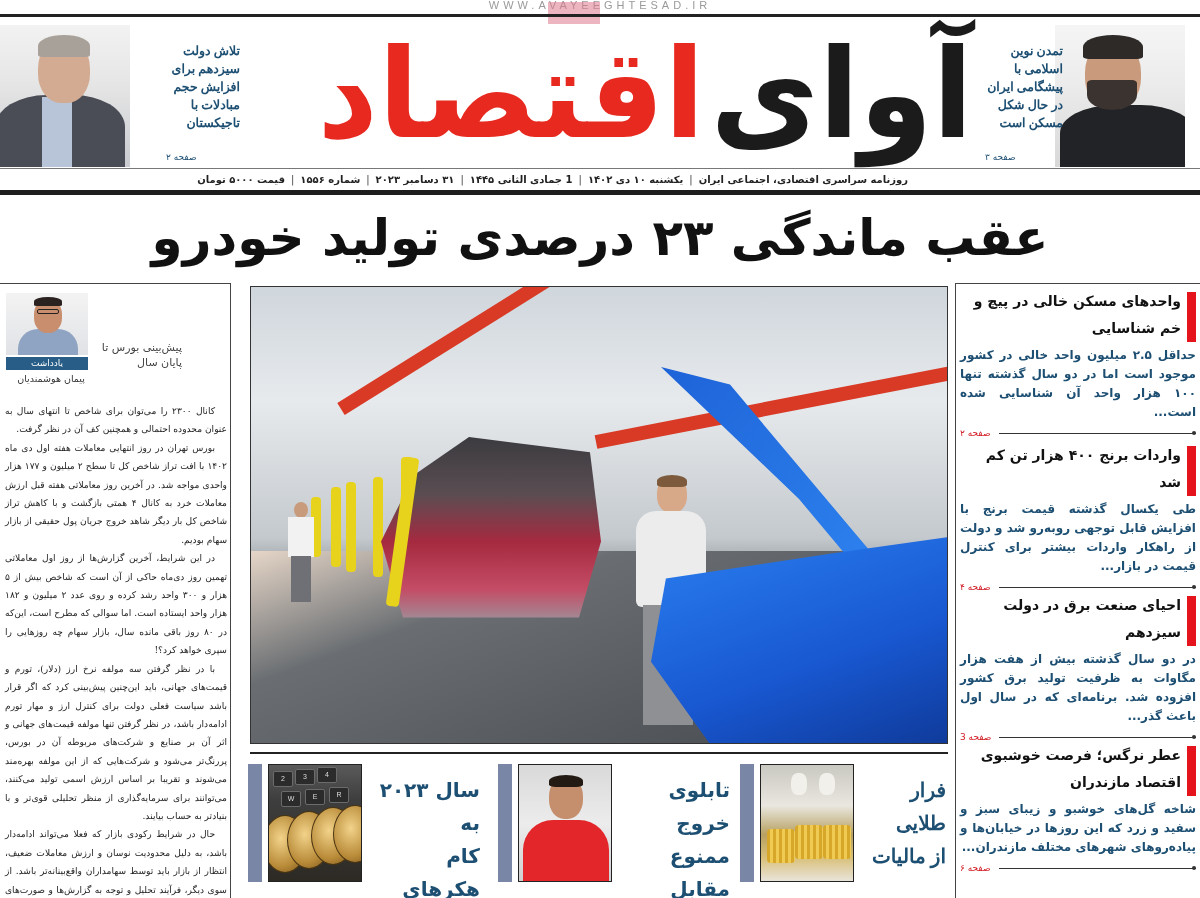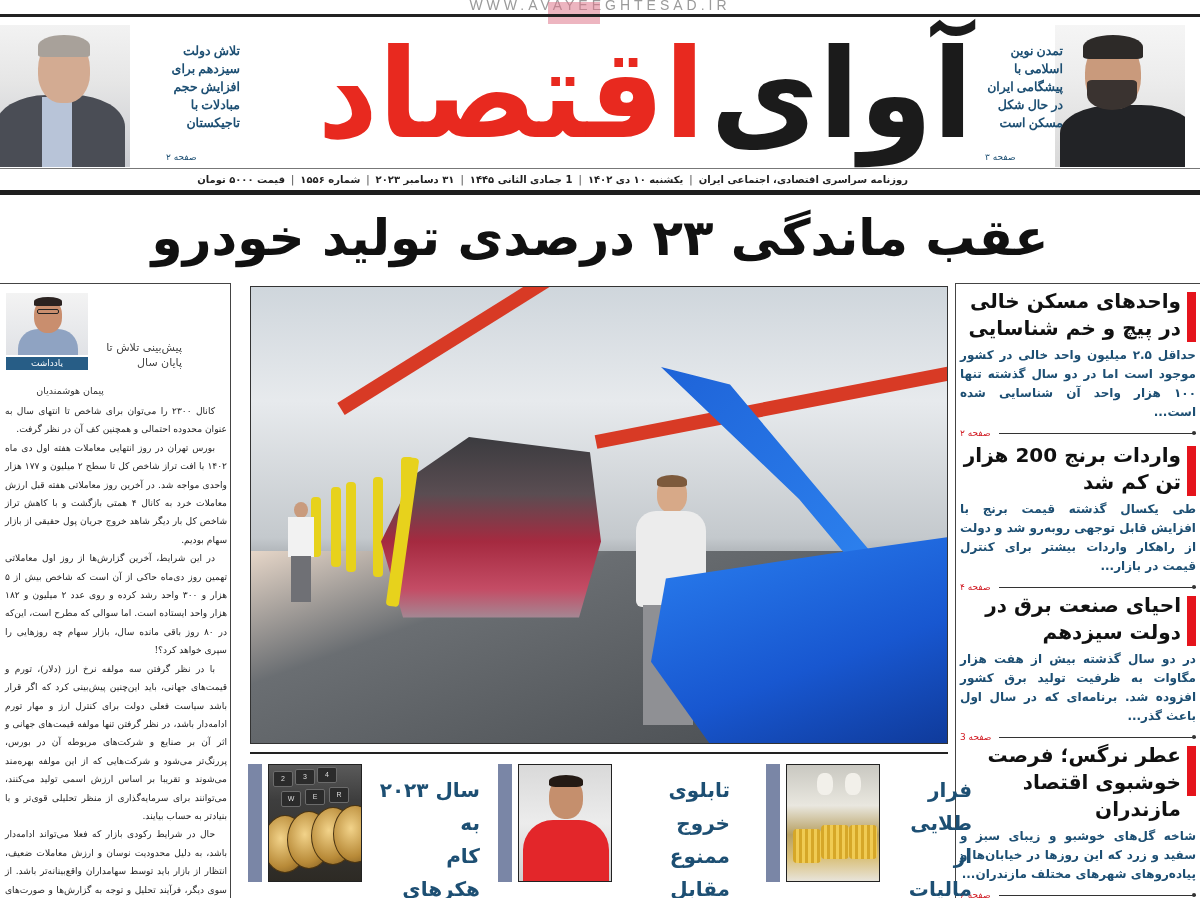--- a/index.html
+++ b/index.html
@@ -2,21 +2,21 @@
 <html><head>
 <meta charset="utf-8">
 <style>
   * { box-sizing: border-box; margin: 0; padding: 0; }
   html, body { width: 1200px; height: 898px; overflow: hidden; background: #fff; }
   body { position: relative; font-family: "DejaVu Sans", sans-serif; color: #1a1a1a; }
   .abs { position: absolute; }
   .rtl { direction: rtl; text-align: right; }
 
   
-  .site-url { left: 450px; top: 0; width: 300px; height: 12px; text-align: center; font-family: "Liberation Sans", sans-serif; font-size: 14px; letter-spacing: 4px; color: #9a9a9a; line-height: 10px; }
+  .site-url { left: 450px; top: 0; width: 300px; height: 12px; text-align: center; font-family: "Liberation Sans", sans-serif; font-size: 11px; letter-spacing: 4px; color: #9a9a9a; line-height: 10px; }
   .watermark { left: 548px; top: 2px; width: 52px; height: 22px; background: rgba(222,120,140,0.55); }
   .top-rule { left: 0; top: 14px; width: 1200px; height: 3px; background: #222; }
 
   
   .masthead { left: 238px; top: 30px; width: 735px; height: 120px; display: flex; direction: rtl; align-items: flex-end; }
   .mast-black { font-family: "DejaVu Sans", sans-serif; font-weight: bold; font-size: 118px; line-height: 112px; color: #1b1b1b; letter-spacing: -4px; transform: scaleY(1.05); }
   .mast-red { font-family: "DejaVu Sans", sans-serif; font-weight: bold; font-size: 118px; line-height: 112px; color: #e8291f; letter-spacing: -4px; transform: scaleY(1.05); margin-right: 6px; }
 
   .side-photo { top: 25px; width: 130px; height: 142px; overflow: hidden; }
   .side-photo.left { left: 0; background: linear-gradient(180deg,#f2f2f2 0%,#e6e6e6 40%,#c9cbd0 100%); }
@@ -36,21 +36,21 @@
   .dateline .sep { color: #444; font-weight: normal; }
   .thick-rule { left: 0; top: 190px; width: 1200px; height: 5px; background: #1e1e1e; }
 
   
   .main-headline { left: 140px; top: 200px; width: 920px; height: 76px; text-align: center; direction: rtl; font-family: "DejaVu Sans", sans-serif; font-weight: bold; font-size: 50px; line-height: 76px; color: #111; letter-spacing: -1px; }
 
   
   .opinion { left: 0; top: 283px; width: 231px; height: 615px; border-right: 1px solid #444; border-top: 1px solid #444; }
   .op-photo { left: 6px; top: 293px; width: 82px; height: 62px; background: linear-gradient(180deg,#f3f3f3,#e0e2e6); overflow: hidden; }
   .op-tag { left: 6px; top: 357px; width: 82px; height: 13px; background: #275d86; color: #fff; font-size: 9px; text-align: center; line-height: 13px; }
-  .op-author { left: 22px; top: 373px; width: 82px; font-size: 9.5px; text-align: right; color: #333; margin-top: 12px; }
+  .op-author { left: 10px; top: 373px; width: 82px; font-size: 9.5px; text-align: center; color: #333; }
   .op-title { left: 92px; top: 340px; width: 90px; font-size: 11px; line-height: 15px; color: #444; direction: rtl; text-align: right; }
   .op-text { left: 5px; top: 402px; width: 222px; font-family: "DejaVu Serif", serif; font-size: 9.1px; line-height: 18.4px; color: #222; direction: rtl; text-align: justify; text-align-last: right; }
   .op-text p { text-indent: 12px; }
 
   
   .main-photo { left: 250px; top: 286px; width: 698px; height: 458px; border: 1px solid #333; overflow: hidden; background: linear-gradient(180deg,#cfd6dc 0%,#e7eaed 25%,#c4c9cd 55%,#4d5257 75%,#3e4247 100%); }
   .photo-floor { position: absolute; left: 0; bottom: 0; width: 100%; height: 42%; background: linear-gradient(160deg,#e6d6c8 0%,#6a6e72 30%,#45494d 100%); }
   .red-beam { position: absolute; background: #d83a25; height: 14px; transform-origin: left center; }
   .yellow-arm { position: absolute; width: 10px; background: #e7d21c; border-radius: 4px; }
   .car-red { position: absolute; left: 130px; top: 150px; width: 220px; height: 190px; background: linear-gradient(180deg,#3b3b3f 0%,#5a4d52 30%,#a52a40 55%,#c44c65 80%,#9a9aa2 100%); clip-path: polygon(40% 0,95% 8%,100% 55%,90% 95%,10% 95%,0 55%,15% 20%); }
@@ -63,21 +63,21 @@
   .worker .w-pants { position: absolute; left: 12px; top: 128px; width: 50px; height: 120px; background: #8f9094; }
   .worker2 { position: absolute; left: 35px; top: 215px; width: 30px; height: 100px; }
   .worker2 .h { position: absolute; left: 8px; top: 0; width: 14px; height: 16px; background: #c99b7d; border-radius: 50%; }
   .worker2 .s { position: absolute; left: 2px; top: 15px; width: 26px; height: 40px; background: #f2f2f2; }
   .worker2 .p { position: absolute; left: 5px; top: 54px; width: 20px; height: 46px; background: #6f7075; }
 
   
   .right-col { left: 955px; top: 283px; width: 245px; height: 615px; border-left: 1px solid #444; border-top: 1px solid #444; }
   .story { position: absolute; left: 960px; width: 236px; direction: rtl; }
   .story-bar { position: absolute; right: 0; top: 4px; width: 9px; background: #e5141c; }
-  .story-title { padding-right: 15px; font-weight: bold; font-size: 20px; line-height: 27px; color: #111; text-align: right; letter-spacing: -0.5px; }
+  .story-title { padding-right: 15px; font-weight: bold; font-size: 14px; line-height: 27px; color: #111; text-align: right; letter-spacing: -0.5px; }
   .story-text { margin-top: 4px; font-size: 12px; line-height: 19px; color: #1d4f73; text-align: justify; text-align-last: right; font-weight: bold; }
   .story-foot { display: flex; direction: ltr; align-items: center; margin-top: 6px; gap: 8px; }
   .story-foot .page { font-size: 9px; color: #d11a22; white-space: nowrap; }
   .story-foot .line { flex: 1; height: 1px; background: #333; position: relative; }
   .story-foot .line::after { content: ""; position: absolute; right: 0; top: -1.5px; width: 4px; height: 4px; border-radius: 50%; background: #333; }
 
   
   .teasers-rule { left: 250px; top: 752px; width: 698px; height: 2px; background: #222; }
   .teaser { position: absolute; top: 764px; height: 118px; }
   .teaser .bar { position: absolute; left: 0; top: 0; width: 14px; height: 118px; background: #7a86a6; }
@@ -159,21 +159,21 @@
 <div class="abs opinion"></div>
 <div class="abs op-photo">
   <div style="position:absolute;left:12px;top:36px;width:60px;height:30px;background:#8fa3c2;border-radius:20px 20px 0 0;"></div>
   <div style="position:absolute;left:28px;top:6px;width:28px;height:34px;background:#c98e6e;border-radius:45%;"></div>
   <div style="position:absolute;left:28px;top:4px;width:28px;height:9px;background:#2a2220;border-radius:50% 50% 10% 10%;"></div>
   <div style="position:absolute;left:31px;top:16px;width:22px;height:5px;border:1px solid #222;border-radius:2px;"></div>
 </div>
 <div class="abs op-tag">یادداشت</div>
 <div class="abs op-author">پیمان هوشمندیان</div>
 <div class="abs op-title">
-  <div>پیش‌بینی تلاش تا</div>
+  <div>پیش‌بینی بورس تا</div>
   <div>پایان سال</div>
 </div>
 <div class="abs op-text">
   <p>کانال ۲۳۰۰ را می‌توان برای شاخص تا انتهای سال به عنوان محدوده احتمالی و همچنین کف آن در نظر گرفت.</p>
   <p>بورس تهران در روز انتهایی معاملات هفته اول دی ماه ۱۴۰۲ با افت تراز شاخص کل تا سطح ۲ میلیون و ۱۷۷ هزار واحدی مواجه شد. در آخرین روز معاملاتی هفته قبل ارزش معاملات خرد به کانال ۴ همتی بازگشت و با کاهش تراز شاخص کل بار دیگر شاهد خروج جریان پول حقیقی از بازار سهام بودیم.</p>
   <p>در این شرایط، آخرین گزارش‌ها از روز اول معاملاتی تهمین روز دی‌ماه حاکی از آن است که شاخص بیش از ۵ هزار و ۳۰۰ واحد رشد کرده و روی عدد ۲ میلیون و ۱۸۲ هزار واحد ایستاده است. اما سوالی که مطرح است، این‌که در ۸۰ روز باقی مانده سال، بازار سهام چه روزهایی را سپری خواهد کرد؟!</p>
   <p>با در نظر گرفتن سه مولفه نرخ ارز (دلار)، تورم و قیمت‌های جهانی، باید این‌چنین پیش‌بینی کرد که اگر قرار باشد سیاست فعلی دولت برای کنترل ارز و مهار تورم ادامه‌دار باشد، در نظر گرفتن تنها مولفه قیمت‌های جهانی و اثر آن بر صنایع و شرکت‌های مربوطه آن در بورس، پررنگ‌تر می‌شود و شرکت‌هایی که از این مولفه بهره‌مند می‌شوند و تقریبا بر اساس ارزش اسمی تولید می‌کنند، می‌توانند برای سرمایه‌گذاری از منظر تحلیلی قوی‌تر و با بنیادتر به حساب بیایند.</p>
   <p>حال در شرایط رکودی بازار که فعلا می‌تواند ادامه‌دار باشد، به دلیل محدودیت نوسان و ارزش معاملات ضعیف، انتظار از بازار باید توسط سهامداران واقع‌بینانه‌تر باشد. از سوی دیگر، فرآیند تحلیل و توجه به گزارش‌ها و صورت‌های مالی به خصوص در ۹ماهه‌ها که آرام‌آرام بر کدال می‌نشینند و توجه به دو مولفه سودآوری و نقدینگی شرکت‌ها و در راستای آن توجه به روش‌های ارزش‌گذاری سهام، جهت خرید سهام برتر، مهم‌تر می‌شود، آن هم برعکس دو ماه صعودی ابتدای سال ۱۴۰۲ که بازار فرصت‌های نوسان‌گیری بسیار زیاد داشت.</p>
 
 </div>
@@ -211,21 +211,21 @@
   <div class="story-title">واحدهای مسکن خالی در پیچ و خم شناسایی</div>
   <div class="story-text">حداقل ۲.۵ میلیون واحد خالی در کشور موجود است اما در دو سال گذشته تنها ۱۰۰ هزار واحد آن شناسایی شده است...</div>
   <div class="story-foot">
     <span class="page">صفحه ۲</span>
     <span class="line"></span>
   </div>
 </div>
 
 <div class="story" style="top:442px;">
   <div class="story-bar" style="height:50px;"></div>
-  <div class="story-title">واردات برنج 200 هزار تن کم شد</div>
+  <div class="story-title">واردات برنج ۴۰۰ هزار تن کم شد</div>
   <div class="story-text">طی یکسال گذشته قیمت برنج با افزایش قابل توجهی روبه‌رو شد و دولت از راهکار واردات بیشتر برای کنترل قیمت در بازار...</div>
   <div class="story-foot">
     <span class="page">صفحه ۴</span>
     <span class="line"></span>
   </div>
 </div>
 
 <div class="story" style="top:592px;">
   <div class="story-bar" style="height:50px;"></div>
   <div class="story-title">احیای صنعت برق در دولت سیزدهم</div>
@@ -276,21 +276,21 @@
     <div class="ph"></div>
     <div class="hr"></div>
   </div>
   <div class="ttl">
     <div>تابلوی خروج</div>
     <div>ممنوع مقابل</div>
 
   </div>
 </div>
 
-<div class="teaser" style="left:766px;width:210px;">
+<div class="teaser" style="left:740px;width:210px;font-family:Liberation Serif, serif;">
   <div class="bar"></div>
   <div class="thumb thumb-gold">
     <div class="gold-block" style="left:6px;top:64px;"></div>
     <div class="gold-block" style="left:34px;top:60px;"></div>
     <div class="gold-block" style="left:62px;top:60px;"></div>
     <div style="position:absolute;left:30px;top:8px;width:16px;height:22px;background:#f2f0ea;border-radius:40%;"></div>
     <div style="position:absolute;left:58px;top:8px;width:16px;height:22px;background:#f2f0ea;border-radius:40%;"></div>
   </div>
   <div class="ttl" style="width:86px;">
     <div>فرار</div>

